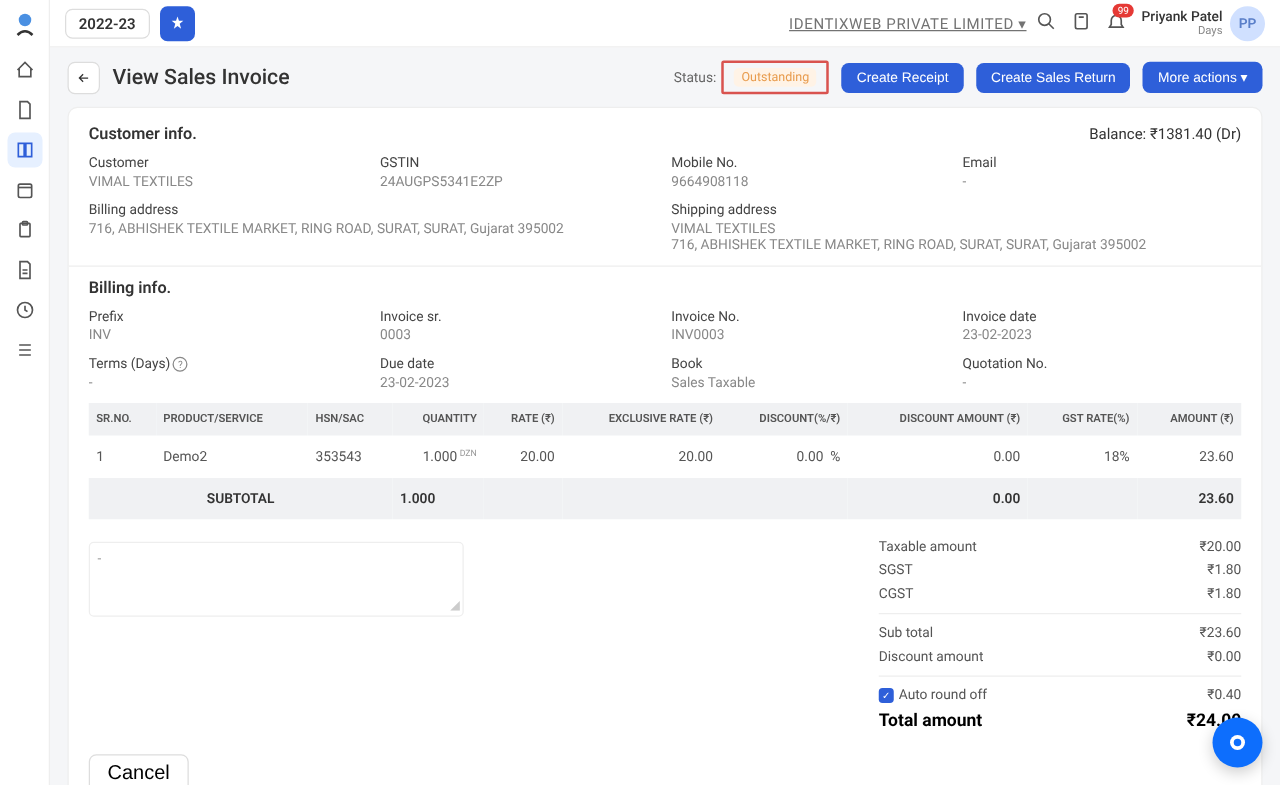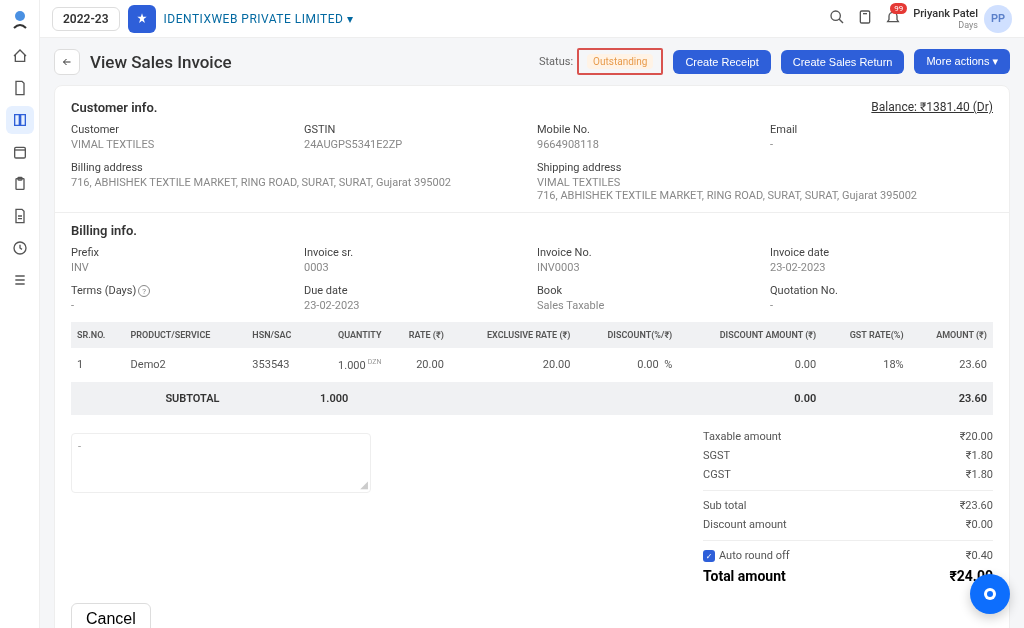--- a/index.html
+++ b/index.html
@@ -6,41 +6,41 @@
 body { font-family: -apple-system, BlinkMacSystemFont, "Segoe UI", Roboto, sans-serif; background: #f5f6f8; color: #333; font-size: 12px; }
 .app { display: flex; width: 1024px; height: 628px; position: relative; }
 .sidebar { width: 40px; background: #fff; display: flex; flex-direction: column; align-items: center; padding-top: 6px; gap: 4px; border-right: 1px solid #eee; }
 .sidebar-item { width: 28px; height: 28px; display: flex; align-items: center; justify-content: center; border-radius: 6px; color: #555; cursor: pointer; }
 .sidebar-item.active { background: #e6f0ff; color: #2e5fd9; }
 .logo { width: 28px; height: 28px; display: flex; align-items: center; justify-content: center; margin-bottom: 4px; }
 .main { flex: 1; display: flex; flex-direction: column; overflow: hidden; }
 .topbar { height: 38px; background: #fff; display: flex; align-items: center; padding: 0 12px; border-bottom: 1px solid #eee; gap: 8px; }
 .year-select { border: 1px solid #ddd; border-radius: 6px; padding: 4px 10px; font-weight: 600; font-size: 12px; background: #fff; cursor: pointer; }
 .icon-btn-blue { width: 28px; height: 28px; background: #2e5fd9; border-radius: 6px; display: flex; align-items: center; justify-content: center; color: #fff; cursor: pointer; }
-.company-name { flex: 1; text-align: left; font-size: 12px; color: #0369a1; letter-spacing: 0.5px; cursor: pointer; }
+.company-name { flex: 1; text-align: right; font-size: 12px; color: #737373; letter-spacing: 0.5px; cursor: pointer; text-decoration: underline; }
 .top-right { display: flex; align-items: center; gap: 12px; }
 .top-icon { color: #555; cursor: pointer; position: relative; }
 .notif-badge { position: absolute; top: -6px; right: -6px; background: #e53935; color: #fff; font-size: 8px; border-radius: 8px; padding: 1px 4px; }
 .user-info { display: flex; align-items: center; gap: 6px; cursor: pointer; }
 .user-text { text-align: right; line-height: 1.2; }
 .user-name { font-size: 11px; font-weight: 500; }
 .user-role { font-size: 9px; color: #888; }
 .avatar { width: 28px; height: 28px; border-radius: 50%; background: #d0e0ff; display: flex; align-items: center; justify-content: center; color: #5a7fc9; font-weight: 600; font-size: 11px; }
 .content { flex: 1; overflow-y: auto; padding: 10px 14px; display: flex; flex-direction: column; gap: 10px; }
 .page-header { display: flex; align-items: center; gap: 10px; }
 .back-btn { width: 26px; height: 26px; border: 1px solid #ddd; border-radius: 6px; background: #fff; display: flex; align-items: center; justify-content: center; cursor: pointer; }
 .page-title { font-size: 17px; font-weight: 500; flex: 1; }
 .status-wrap { font-size: 11px; color: #666; display: flex; align-items: center; gap: 4px; }
 .status-badge { border: 2px solid #d9534f; padding: 4px 8px; border-radius: 2px; }
 .status-badge-inner { color: #e89b4c; font-size: 10px; background: #fff3e6; padding: 2px 6px; border-radius: 4px; display: inline-block; }
 .btn { padding: 6px 12px; border-radius: 6px; border: none; cursor: pointer; font-size: 11px; }
 .btn-primary { background: #2e5fd9; color: #fff; }
 .card { background: #fff; border-radius: 8px; border: 1px solid #eee; padding: 14px 16px; }
 .section-title { font-weight: 600; font-size: 13px; margin-bottom: 8px; }
-.balance { float: right; font-size: 12px; text-decoration: underline; }
+.balance { float: right; font-size: 12px; }
 .row4 { display: grid; grid-template-columns: 1fr 1fr 1fr 1fr; gap: 10px; margin-bottom: 10px; }
 .row2 { display: grid; grid-template-columns: 1fr 1fr; gap: 10px; margin-bottom: 10px; }
 .label { font-size: 11px; color: #444; margin-bottom: 2px; }
 .value { font-size: 11px; color: #888; }
 .divider { border-top: 1px solid #eee; margin: 10px -16px; }
 .help-icon { display: inline-block; width: 12px; height: 12px; border: 1px solid #888; border-radius: 50%; font-size: 8px; text-align: center; line-height: 11px; color: #888; margin-left: 2px; }
 .items-table { width: 100%; border-collapse: collapse; margin-top: 8px; }
 .items-table th { background: #f0f1f3; font-size: 9px; color: #555; font-weight: 600; padding: 8px 6px; text-align: right; }
 .items-table th:first-child, .items-table th:nth-child(2), .items-table th:nth-child(3) { text-align: left; }
 .items-table td { padding: 10px 6px; font-size: 11px; color: #555; text-align: right; }

